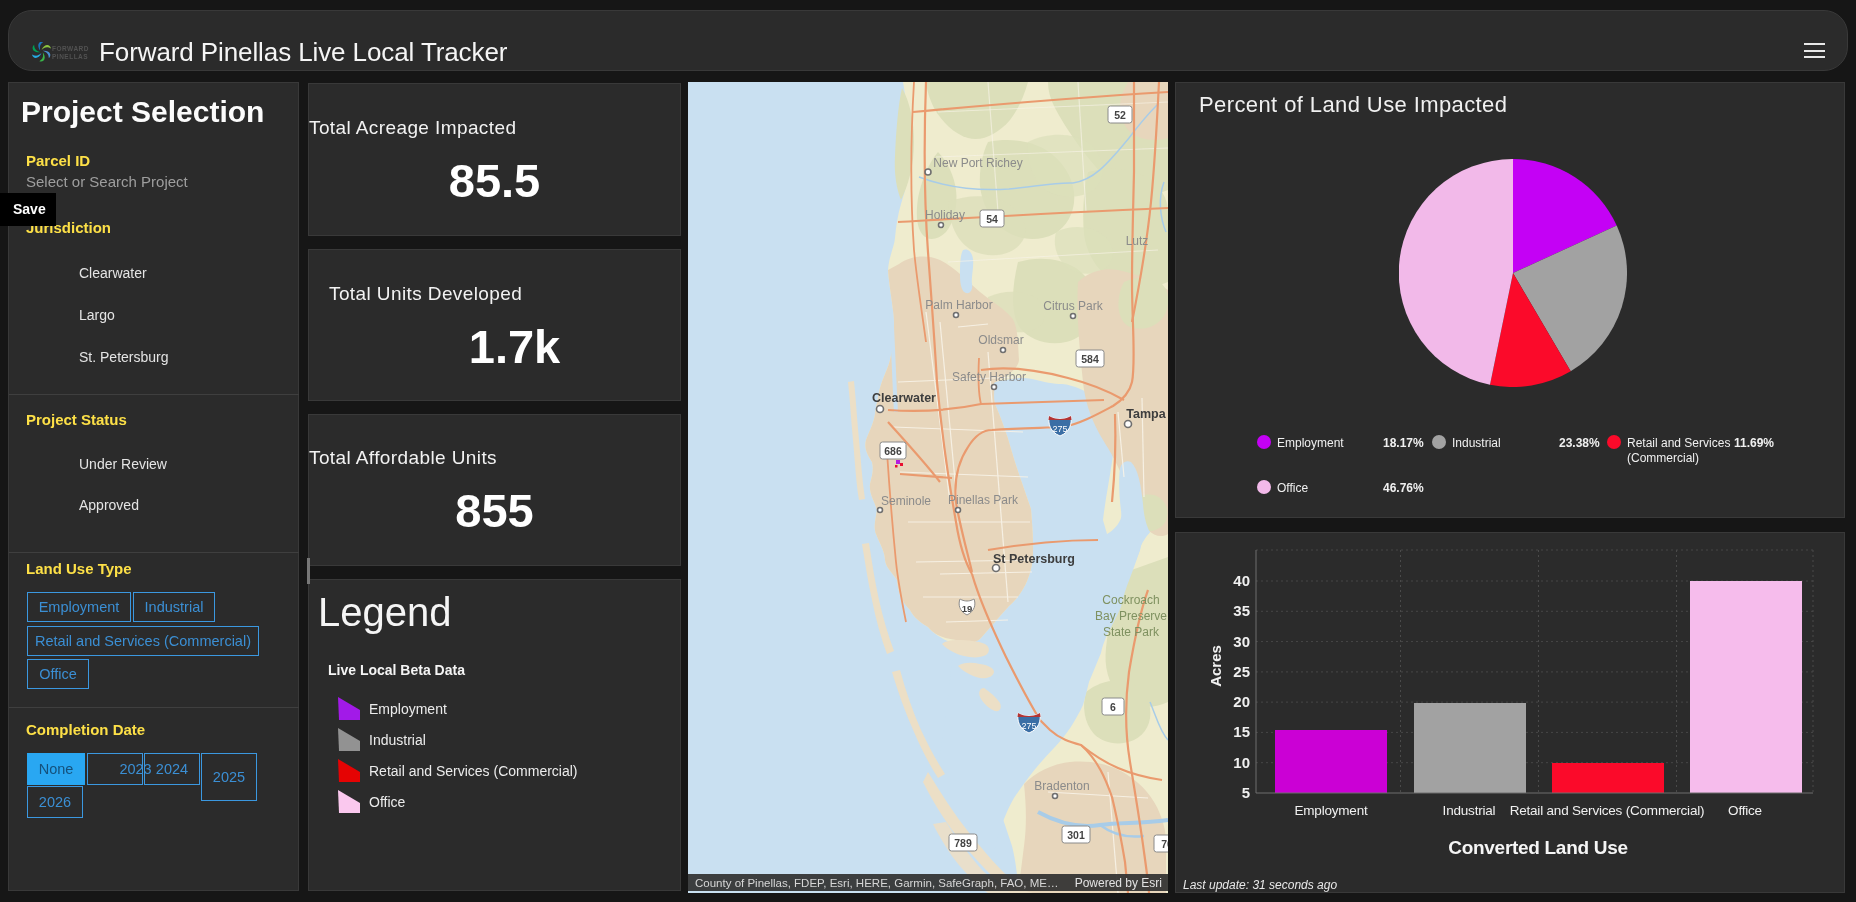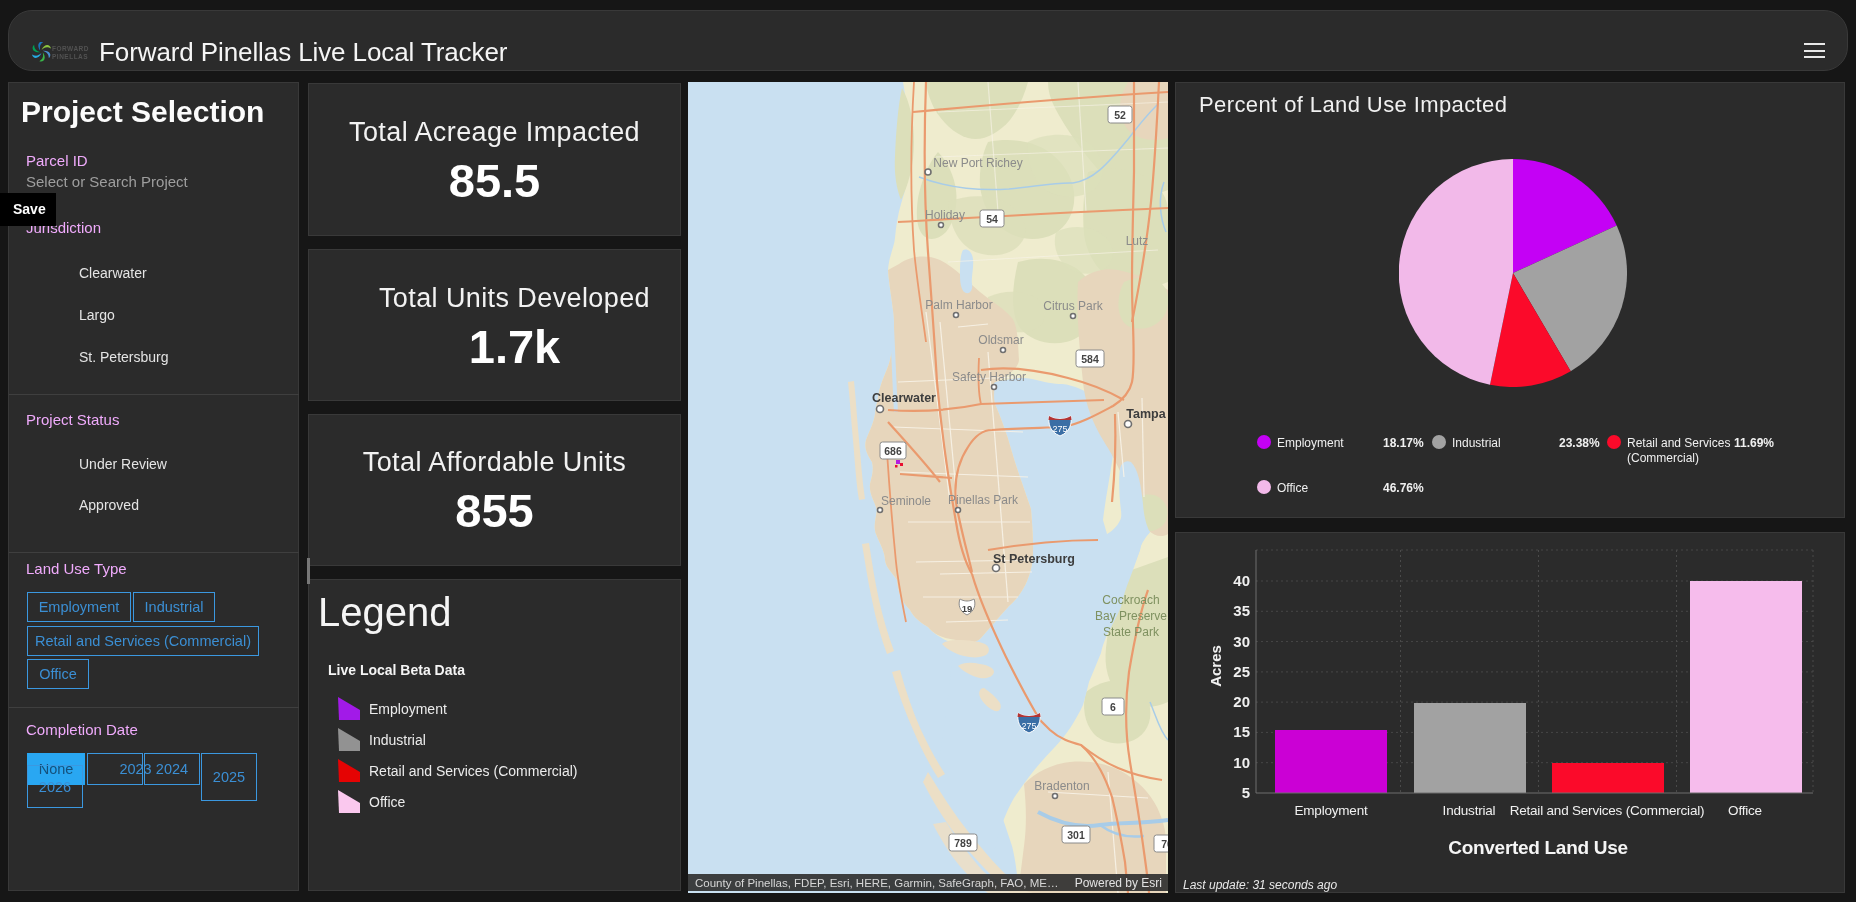--- a/index.html
+++ b/index.html
@@ -10,31 +10,31 @@
 
   #header { left:8px; top:10px; width:1840px; height:61px;border-radius:24px; }
   #htitle { left:90px; top:26px; font-size:26px; color:#f5f5f5; letter-spacing:-0.1px; }
   #hamb { right:22px; top:32px; width:21px; height:15px; border-top:2px solid #e8e8e8;
      border-bottom:2px solid #e8e8e8; }
   #hamb:before { content:""; position:absolute; left:0; right:0; top:5px; height:2px; background:#e8e8e8; }
 
   
   #sidebar { left:8px; top:82px; width:291px; height:809px; }
   .sb-h1 { position:absolute; left:12px; top:12px; font-size:30px; font-weight:bold; color:#fcfcfc; }
-  .lbl { position:absolute; font-size:15px; font-weight:normal; color:#f0abfc; }
+  .lbl { position:absolute; font-size:15px; font-weight:bold; color:#fde047; }
   .sub { position:absolute; font-size:15px; color:#9e9e9e; }
   .li { position:absolute; left:70px; font-size:14px; color:#e4e4e4; }
   .divider { position:absolute; left:0px; width:290px; height:1px; background:#3f3f3f; }
   .btn { position:absolute; border:1px solid #3b98e0; color:#3b8fd4; font-size:14.5px;
      display:flex; align-items:center; justify-content:center; background:transparent; }
   .btn.sel { background:#29a7f2; color:#15517c; border-color:#29a7f2; }
 
   
   .statcard { left:308px; width:373px; }
-  .stat-t { position:absolute; width:100%; text-align:center; font-size:27px; color:#f2f2f2; letter-spacing:0.4px; }
+  .stat-t { position:absolute; width:100%; text-align:left; font-size:19px; color:#f2f2f2; letter-spacing:0.4px; }
   .stat-n { position:absolute; width:100%; text-align:center; font-size:47px; font-weight:bold; color:#ffffff; }
 
   #legendcard { left:308px; top:579px; width:373px; height:312px; }
   #legendcard .lg-title { position:absolute; left:9px; top:10px; font-size:40px; color:#f5f5f5; }
   #legendcard .lg-sub { position:absolute; left:19px; top:82px; font-size:14px; font-weight:bold; color:#f5f5f5; }
   .lg-item { position:absolute; left:60px; font-size:14px; color:#ececec; }
 
   
   #piecard { left:1175px; top:82px; width:670px; height:436px; }
   #piecard .pc-title { position:absolute; left:23px; top:9px; font-size:22px; color:#f0f0f0; letter-spacing:0.4px; }
@@ -81,21 +81,21 @@
   <div class="btn" style="left:18px; top:509px; width:104px; height:30px;">Employment</div>
   <div class="btn" style="left:124px; top:509px; width:82px; height:30px;">Industrial</div>
   <div class="btn" style="left:18px; top:543px; width:232px; height:30px;">Retail and Services (Commercial)</div>
   <div class="btn" style="left:18px; top:576px; width:62px; height:30px;">Office</div>
   <div class="divider" style="top:624px;"></div>
   <div class="lbl" style="left:17px; top:638px;">Completion Date</div>
   <div class="btn sel" style="left:18px; top:670px; width:58px; height:32px;">None</div>
   <div class="btn" style="left:78px; top:670px; width:56px; height:32px;padding-left:41px;">2023</div>
   <div class="btn" style="left:135px; top:670px; width:56px; height:32px;">2024</div>
   <div class="btn" style="left:192px; top:670px; width:56px; height:48px;">2025</div>
-  <div class="btn" style="left:18px; top:682px; width:56px; height:43px;">2026</div>
+  <div class="btn" style="left:18px; top:703px; width:56px; height:32px;">2026</div>
   </div>
 <div class="abs" style="left:307px; top:558px; width:3px; height:26px; background:#777; z-index:40;"></div>
 
 <div class="abs" style="left:0; top:193px; width:56px; height:33px; background:#000;
   color:#fff; font-size:14px; font-weight:bold; line-height:33px; padding-left:13px; z-index:50;">Save</div>
 
 <div class="panel statcard" style="top:83px; height:153px;">
   <div class="stat-t" style="top:116px;">&nbsp;</div>
   <div class="stat-t" style="top:33px;">Total Acreage Impacted</div>
   <div class="stat-n" style="top:69px;">85.5</div>

